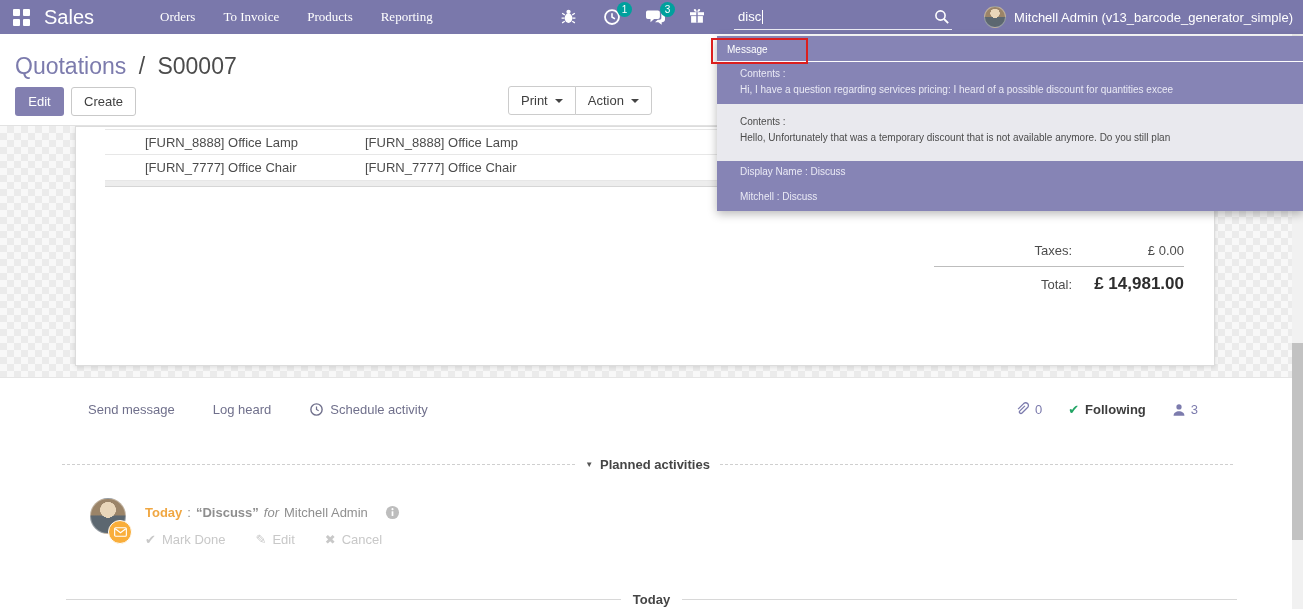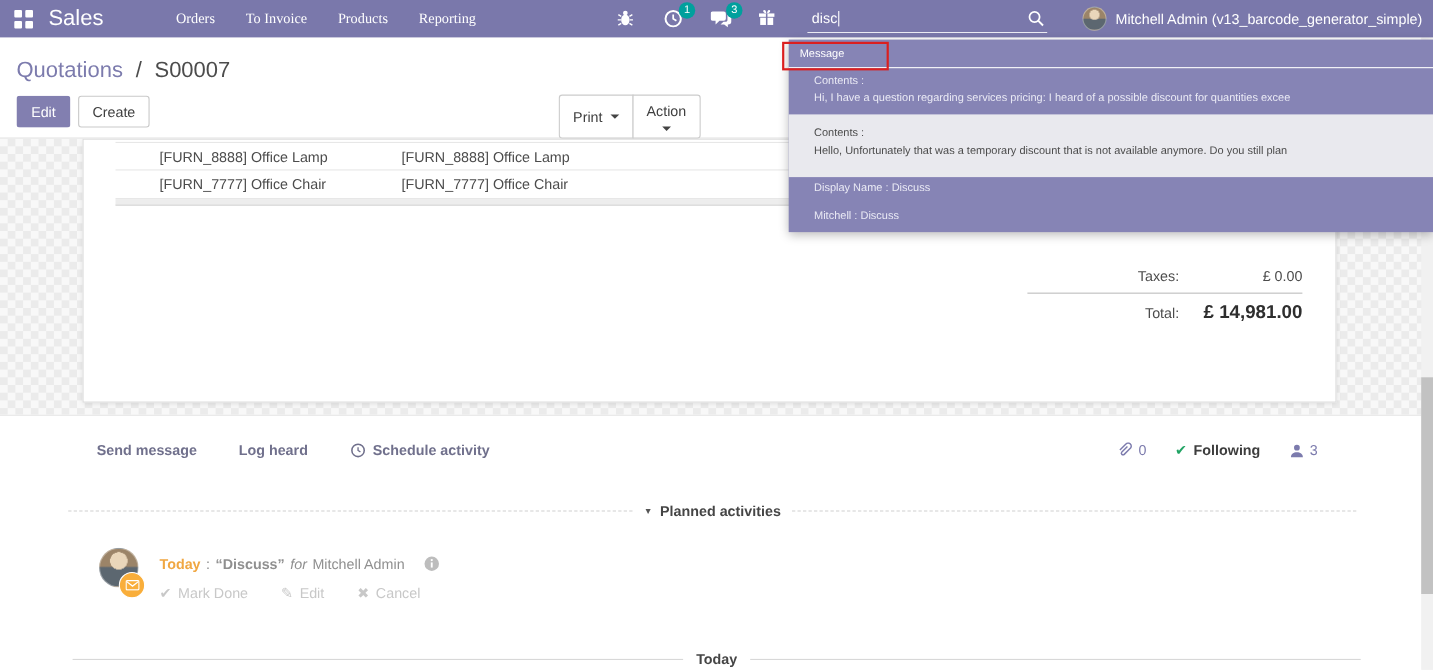--- a/index.html
+++ b/index.html
@@ -36,35 +36,35 @@
       linear-gradient(180deg, #9b8468 0 48%, #5c6770 49%);
     border:1px solid rgba(255,255,255,.35); }
   .avatar.small { width:22px; height:22px; }
   .user-name { font-size:13px; margin-left:8px; white-space:nowrap; }
   .tri-down { width:0; height:0; border-left:4px solid transparent; border-right:4px solid transparent;
     border-top:4px solid currentColor; display:inline-block; }
 
   
   .control-panel { position:absolute; top:34px; left:0; width:100%; height:92px; background:#fff;
     border-bottom:1px solid #e2e2e2; z-index:5; }
-  .breadcrumb { position:absolute; left:15px; top:19px; font-size:20px; }
+  .breadcrumb { position:absolute; left:15px; top:19px; font-size:23px; }
   .breadcrumb-link { color:var(--accent,#7c7bad); cursor:pointer; }
   .breadcrumb-sep { color:#4c4c4c; margin:0 6px; }
   .breadcrumb-current { color:#4c4c4c; }
   .btn { font-size:13px; border-radius:3px; border:1px solid transparent; padding:6px 12px;
     cursor:pointer; background:#fff; font-family:inherit; }
   .btn-edit { position:absolute; left:15px; top:53px; background:var(--edit-btn-bg,#827fb0);
     color:#fff; width:49px; text-align:center; }
   .btn-create { position:absolute; left:71px; top:53px; border-color:#c9c9c9; color:#3f3f3f; }
   .btn-group { position:absolute; left:508px; top:52px; display:flex; }
   .btn-dd { border:1px solid #ccc; background:#fff; color:#3f3f3f; padding:6px 12px; font-size:13px;
     display:flex; align-items:center; gap:7px; cursor:pointer; font-family:inherit; }
   .btn-dd .tri-down { color:#444; border-left-width:4px; border-right-width:4px; border-top-width:4px; }
   .btn-dd:first-child { border-radius:3px 0 0 3px; }
-  .btn-dd:last-child { border-radius:0 3px 3px 0; margin-left:-1px;flex-direction:column; }
+  .btn-dd:last-child { border-radius:0 3px 3px 0; margin-left:-1px; }
 
   
   .content { position:absolute; top:126px; left:0; width:100%; height:251px; z-index:1;
     background-color:#f8f8f8;
     background-image:conic-gradient(#ebebeb 0 25%, #f8f8f8 0 50%, #ebebeb 0 75%, #f8f8f8 0);
     background-size:14px 14px; }
   .sheet { position:absolute; left:75px; top:0; width:1140px; height:240px; background:#fff;
     border:1px solid #dcdcdc; box-shadow:0 1px 5px rgba(0,0,0,.12); }
   .o2m-table { position:absolute; left:29px; top:2px; right:0; }
   .table-row { display:flex; height:26px; line-height:26px; border-bottom:1px solid #e7e7e7;
@@ -93,21 +93,21 @@
   .dd-item .line1 { margin-bottom:5px; }
   .dd-item .line2 { white-space:nowrap; overflow:hidden; }
   .dd-item.highlighted { background:#e9e9ee; color:#4b4b4b; padding-top:12px; padding-bottom:18px; }
   .dd-item.single { padding:5px 2px 4px 23px; }
 
   
   .chatter { position:absolute; top:377px; left:0; width:100%; height:232px; background:#fff;
     border-top:1px solid #e5e5e5; z-index:2; }
   .chatter-left { position:absolute; left:88px; top:24px; display:flex; gap:38px; font-size:13px;
     color:#70708c; }
-  .chatter-btn { cursor:pointer; display:flex; align-items:center; gap:6px;font-weight:bold; }
+  .chatter-btn { cursor:pointer; display:flex; align-items:center; gap:6px; }
   .chatter-right { position:absolute; right:105px; top:24px; display:flex; align-items:center;
     gap:26px; font-size:13px; }
   .attach { color:var(--accent,#7c7bad); display:flex; align-items:center; gap:5px; cursor:pointer; }
   .following { color:#3d3d3d; font-weight:bold; display:flex; align-items:center; gap:6px; cursor:pointer; }
   .following .chk { color:var(--following-green,#21a464); font-weight:normal; }
   .followers { color:var(--accent,#7c7bad); display:flex; align-items:center; gap:5px; cursor:pointer; }
   .planned-divider { position:absolute; top:79px; left:62px; right:70px; display:flex;
     align-items:center; gap:10px; }
   .dash { flex:1; border-top:1px dashed #cfcfcf; height:0; }
   .planned-label { font-size:13px; font-weight:bold; color:#454545; display:flex; align-items:center;

